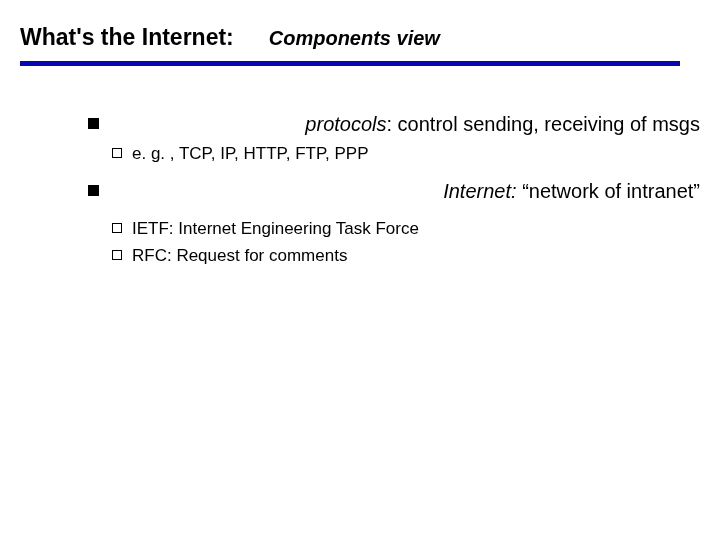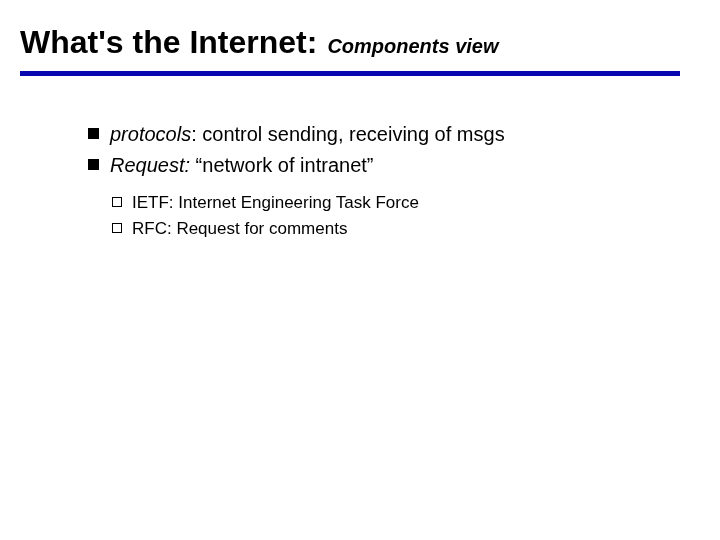--- a/index.html
+++ b/index.html
@@ -16,44 +16,46 @@
     padding: 24px 20px 0 20px;
   }
   .title-row {
     display: flex;
     align-items: baseline;
     gap: 10px;
   }
   .title-main {
     font-family: Arial, Helvetica, sans-serif;
     font-weight: 900;
-    font-size: 32px;
+    font-size: 23px;
     letter-spacing: 0px;
   }
   .title-sub {
     font-family: Arial, Helvetica, sans-serif;
     font-weight: 700;
     font-style: italic;
     font-size: 20px;
+    margin-left: 25px;
   }
   .rule {
     height: 5px;
     background: #0808b0;
     margin: 10px 0 0 0;
     width: 660px;
   }
   .content {
     margin: 44px 0 0 68px;
     font-size: 20px;
     line-height: 1.45;
   }
   .l1 {
     position: relative;
     padding-left: 22px;
     margin-bottom: 2px;
+    text-align: right;
   }
   .l1::before {
     content: "";
     position: absolute;
     left: 0;
     top: 8px;
     width: 11px;
     height: 11px;
     background: #000;
   }
@@ -87,23 +89,26 @@
     <span class="title-main">What's the Internet:</span>
     <span class="title-sub">Components view</span>
   </div>
   <div class="rule"></div>
 
   <div class="content">
 
     <div class="l1">
       <span class="ital">protocols</span><span>: control sending, receiving of msgs</span>
     </div>
+    <div class="sub">
+      <div class="l2">e. g. , TCP, IP, HTTP, FTP,  PPP</div>
+    </div>
 
     <div class="l1">
-      <span class="ital">Request:</span><span> “network of intranet”</span>
+      <span class="ital">Internet:</span><span> “network of intranet”</span>
     </div>
     <div class="sub">
     </div>
 
     <div class="sub">
       <div class="l2">IETF: Internet Engineering Task Force</div>
       <div class="l2">RFC: Request for comments</div>
     </div>
 
   </div>

